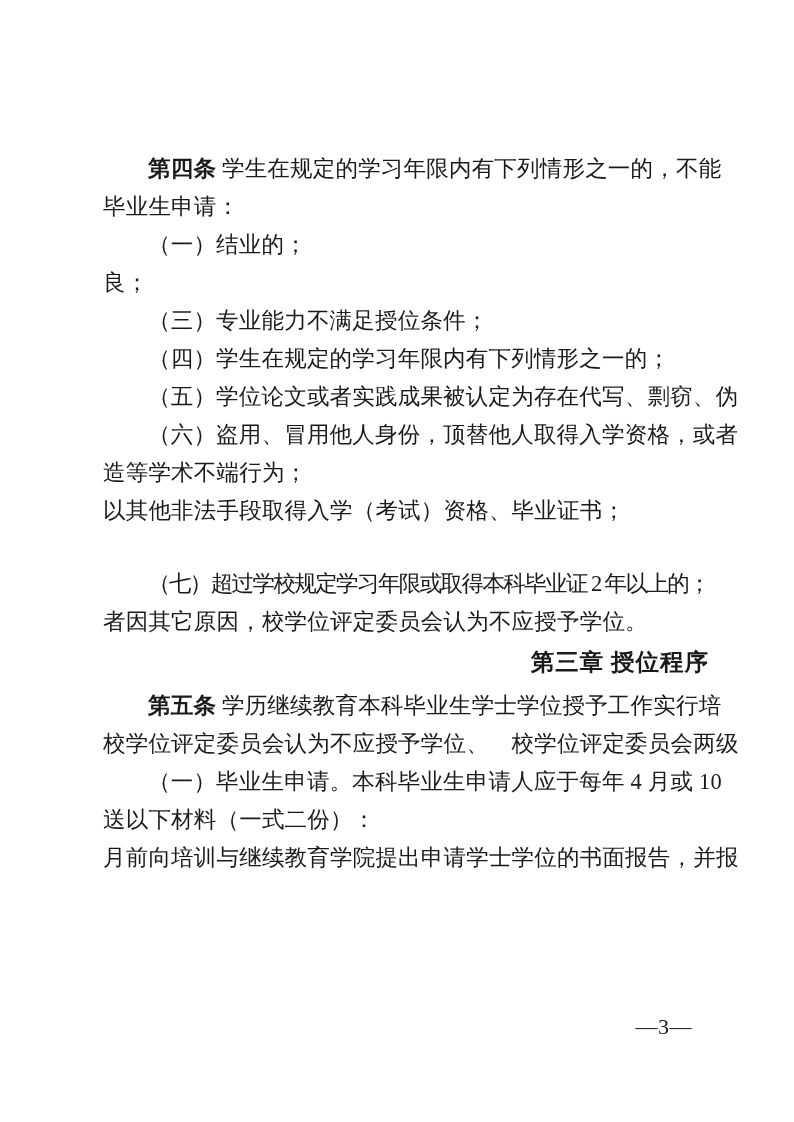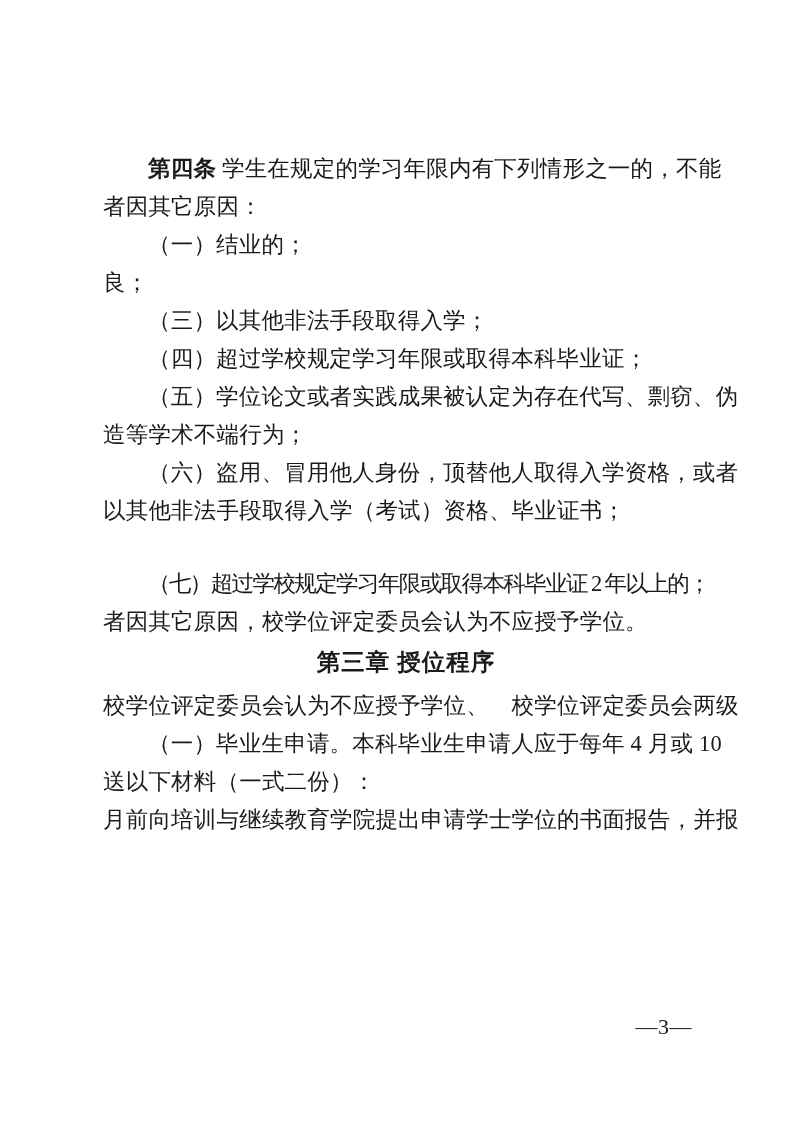--- a/index.html
+++ b/index.html
@@ -38,50 +38,51 @@
     margin-top: 35px;
   }
   .line b {
     font-weight: bold;
   }
   .heading {
     height: 46px;
     line-height: 42px;
     font-size: 23.5px;
     font-weight: bold;
-    text-align: center;
+    text-align: right;
     letter-spacing: 1px;
     white-space: nowrap;
   }
   .page-number {
     position: absolute;
     right: 102px;
     top: 1014px;
     font-size: 22px;
     letter-spacing: 0.5px;
     color: #1a1a1a;
   }
 </style>
 </head>
 <body>
 
 <div class="page">
   <div class="body-text" id="doc-body">
       <div class="line indent"><b>第四条</b> 学生在规定的学习年限内有下列情形之一的，不能</div>
-      <div class="line">者因其它原因：</div>
+      <div class="line">毕业生申请：</div>
       <div class="line indent">（一）结业的；</div>
       <div class="line">良；</div>
-      <div class="line indent">（三）以其他非法手段取得入学；</div>
-      <div class="line indent">（四）超过学校规定学习年限或取得本科毕业证；</div>
+      <div class="line indent">（三）专业能力不满足授位条件；</div>
+      <div class="line indent">（四）学生在规定的学习年限内有下列情形之一的；</div>
       <div class="line indent">（五）学位论文或者实践成果被认定为存在代写、剽窃、伪</div>
+      <div class="line indent">（六）盗用、冒用他人身份，顶替他人取得入学资格，或者</div>
       <div class="line">造等学术不端行为；</div>
-      <div class="line indent">（六）盗用、冒用他人身份，顶替他人取得入学资格，或者</div>
       <div class="line">以其他非法手段取得入学（考试）资格、毕业证书；</div>
       <div class="line indent tight">（七）超过学校规定学习年限或取得本科毕业证 2 年以上的；</div>
       <div class="line">者因其它原因，校学位评定委员会认为不应授予学位。</div>
       <div class="heading">第三章 授位程序</div>
+      <div class="line indent"><b>第五条</b> 学历继续教育本科毕业生学士学位授予工作实行培</div>
       <div class="line">校学位评定委员会认为不应授予学位、　校学位评定委员会两级</div>
       <div class="line indent">（一）毕业生申请。本科毕业生申请人应于每年 4 月或 10</div>
       <div class="line">送以下材料（一式二份）：</div>
       <div class="line">月前向培训与继续教育学院提出申请学士学位的书面报告，并报</div>
     </div>
   <div class="page-number">—3—</div>
 </div>
 
 </body></html>

